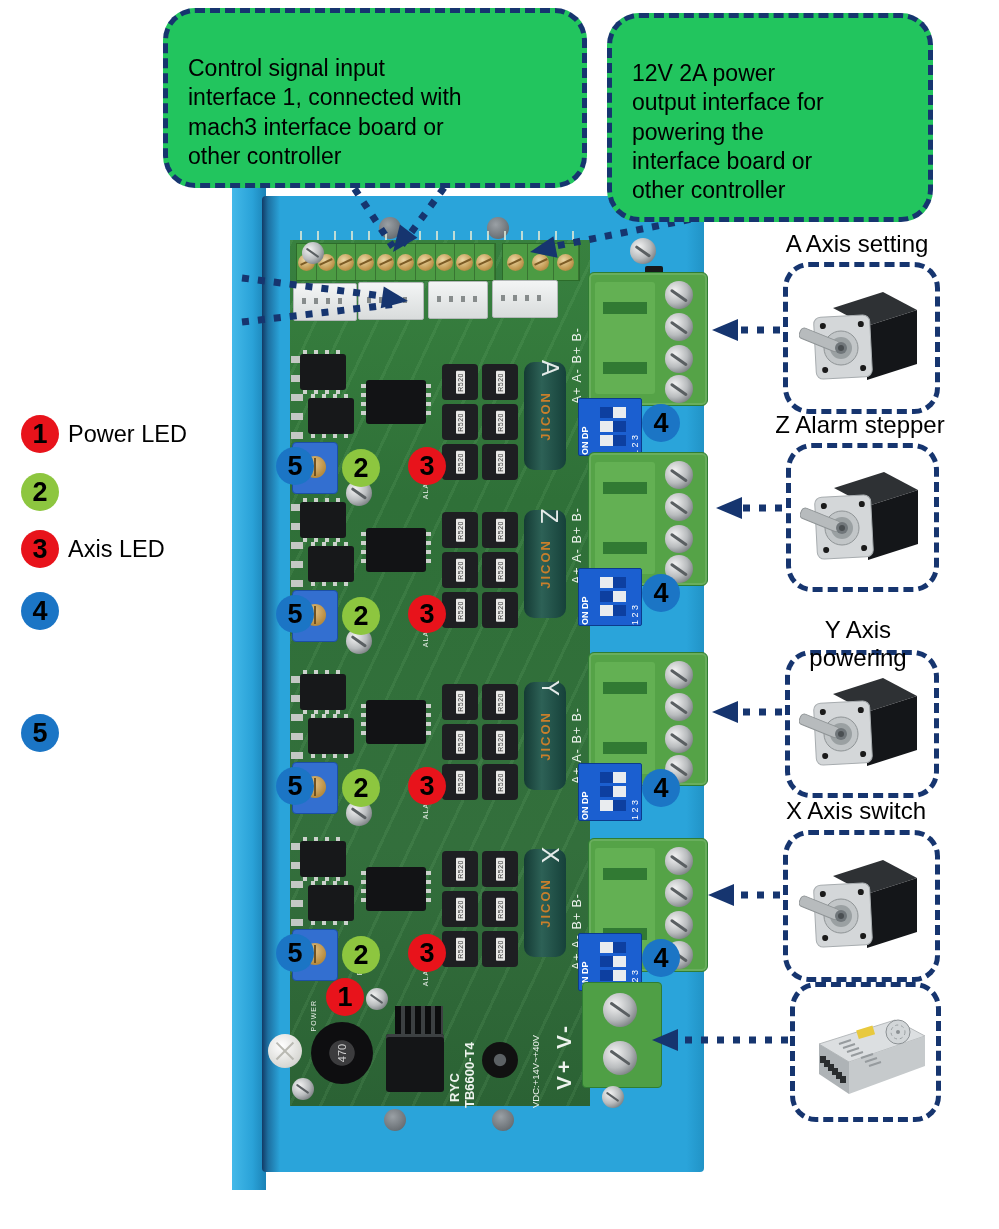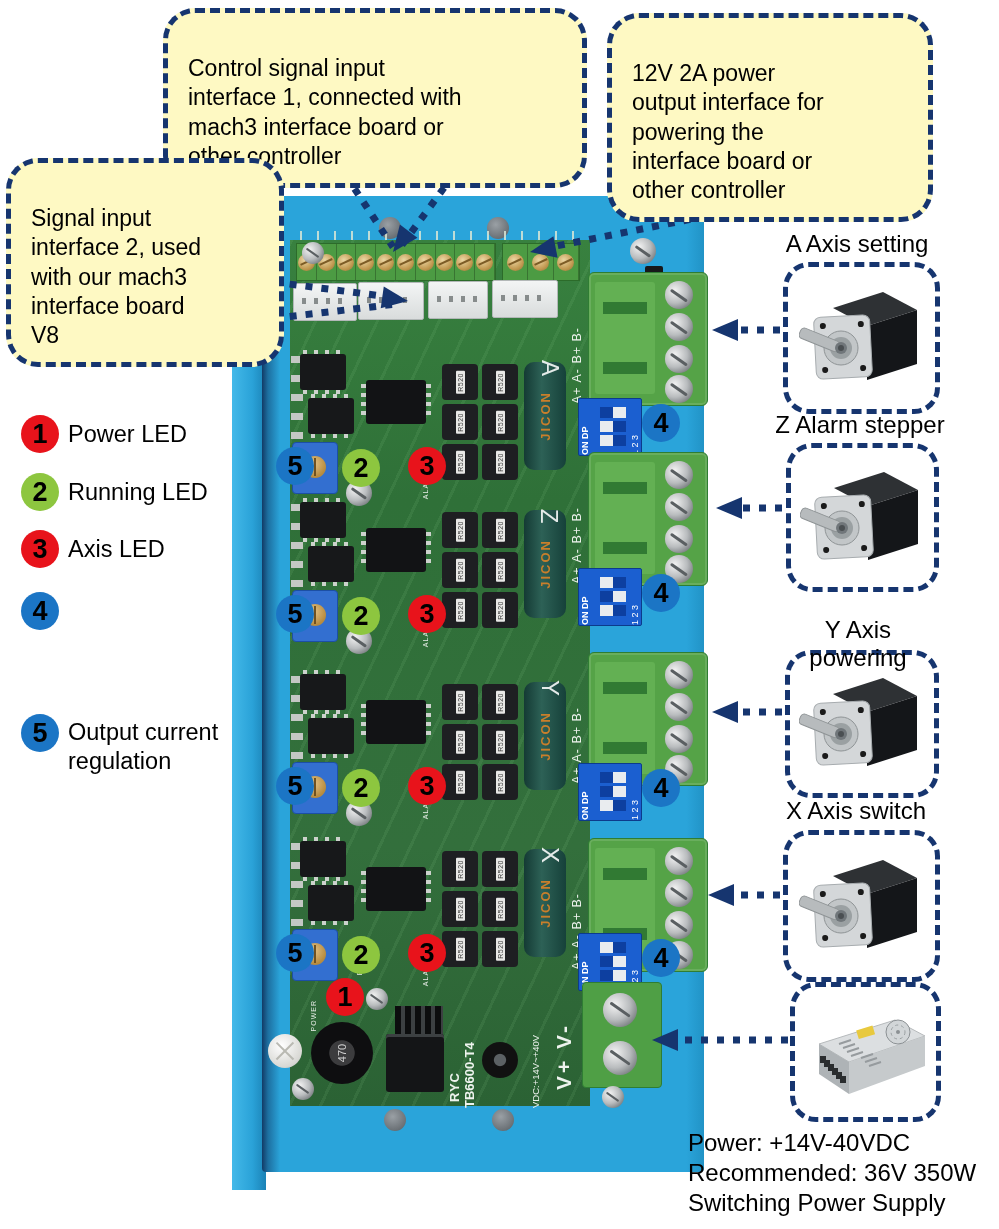--- a/index.html
+++ b/index.html
@@ -3,21 +3,21 @@
 <meta charset="utf-8">
 <style>
   html,body{margin:0;padding:0;background:#ffffff;}
   #stage{
     position:relative;width:999px;height:1229px;background:#ffffff;overflow:hidden;
     font-family:"Liberation Sans",sans-serif;color:#000;
   }
 
   
   .callout{
-    position:absolute;background:#fef9c3;border:5px dashed #16356f;border-radius:32px;
+    position:absolute;background:#22c55e;border:5px dashed #16356f;border-radius:32px;
     padding:12px 20px;font-size:23px;line-height:1.27;white-space:pre-line;z-index:10;
     text-indent:14px;
   }
 
   
   .lrow{position:absolute;left:21px;display:flex;align-items:flex-start;z-index:6;}
   .mk{
     width:38px;height:38px;border-radius:50%;display:flex;align-items:center;justify-content:center;
     font-size:27px;font-weight:bold;color:#000;flex:none;
   }
@@ -170,47 +170,37 @@
 mach3 interface board or
 other controller</span>
   </div>
   <div class="callout" style="left:607px;top:13px;width:276px;">
     <span>12V 2A power
 output interface for
 powering the
 interface board or
 other controller</span>
   </div>
-  <div class="callout" style="left:6px;top:158px;width:228px;">
-    <span>Signal input
-interface 2, used
-with our mach3
-interface board
-V8</span>
-  </div>
 
   <div class="lrow" style="top:415px;">
     <div class="mk mk-red">1</div>
     <div class="llabel" style="line-height:38px;padding-top:0;">Power LED</div>
   </div>
   <div class="lrow" style="top:473px;">
     <div class="mk mk-green">2</div>
-    <div class="llabel" style="line-height:38px;padding-top:0;">Running LED</div>
   </div>
   <div class="lrow" style="top:530px;">
     <div class="mk mk-red">3</div>
     <div class="llabel" style="line-height:38px;padding-top:0;">Axis LED</div>
   </div>
   <div class="lrow" style="top:592px;">
     <div class="mk mk-blue">4</div>
   </div>
   <div class="lrow" style="top:714px;">
     <div class="mk mk-blue">5</div>
-    <div class="llabel">Output current
-regulation</div>
   </div>
 
   <div>
     <div class="flange"></div>
     <div class="plate"></div>
     <div class="mhole" style="left:379px;top:217px;"></div>
     <div class="mhole" style="left:487px;top:217px;"></div>
     <div class="mhole" style="left:384px;top:1109px;"></div>
     <div class="mhole" style="left:492px;top:1109px;"></div>
 
@@ -634,17 +624,14 @@
         <rect x="17" y="60" width="6" height="7"></rect>
           <rect x="21" y="64" width="6" height="7"></rect>
         <rect x="25" y="68" width="6" height="7"></rect>
           <rect x="29" y="72" width="6" height="7"></rect>
         <rect x="33" y="76" width="6" height="7"></rect>
           <rect x="37" y="80" width="6" height="7"></rect>
       </g>
     </svg>
   </div>
 
-  <div class="powernote">Power: +14V-40VDC
-Recommended: 36V 350W
-Switching Power Supply</div>
 
 </div>
 
 </body></html>

